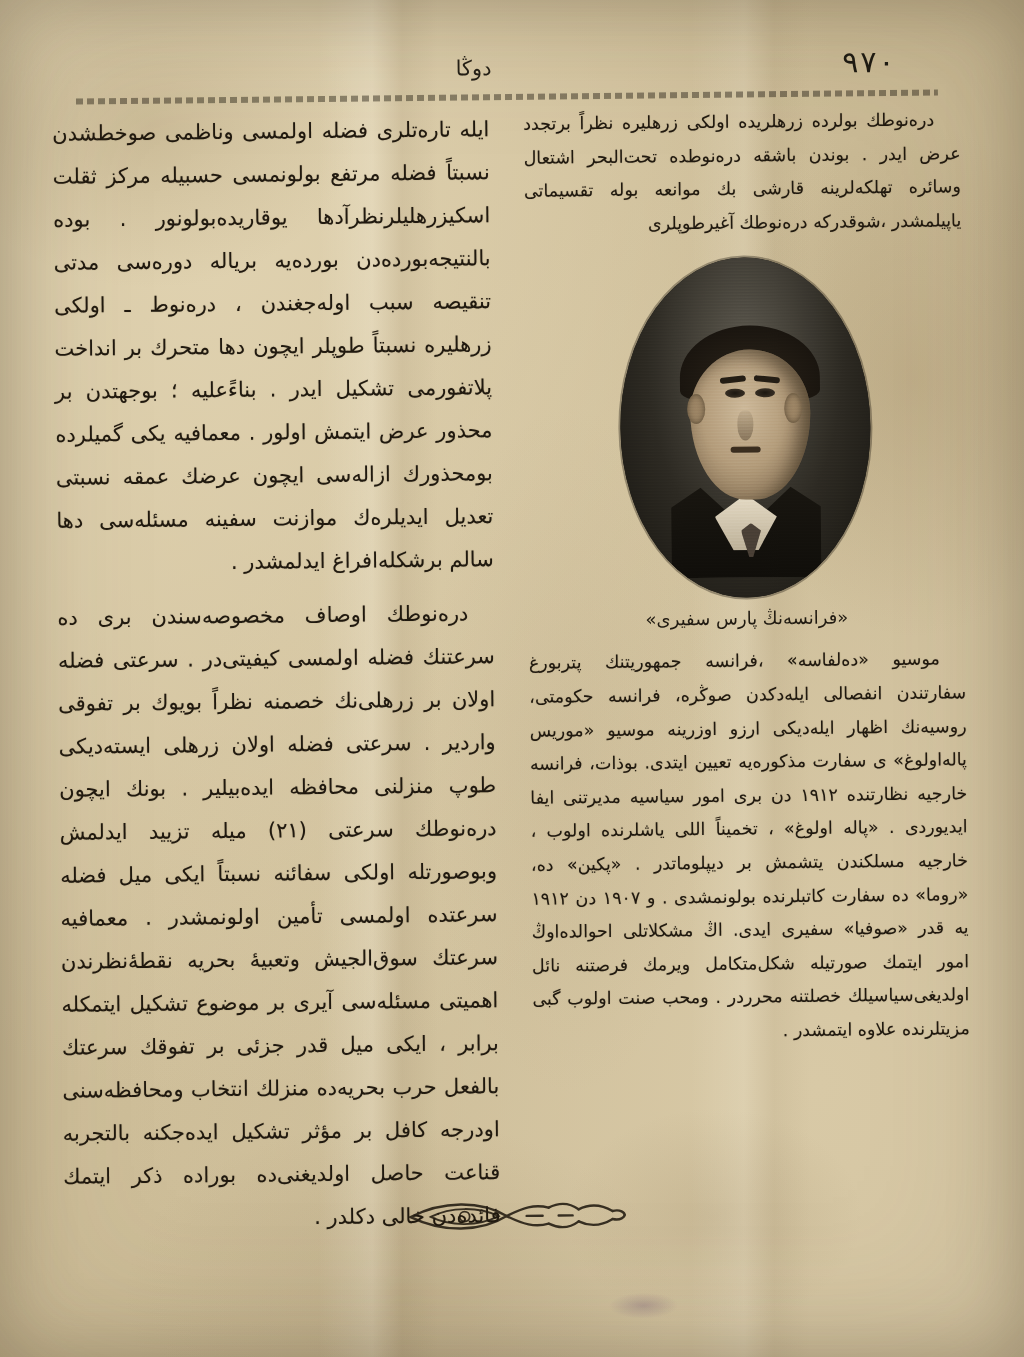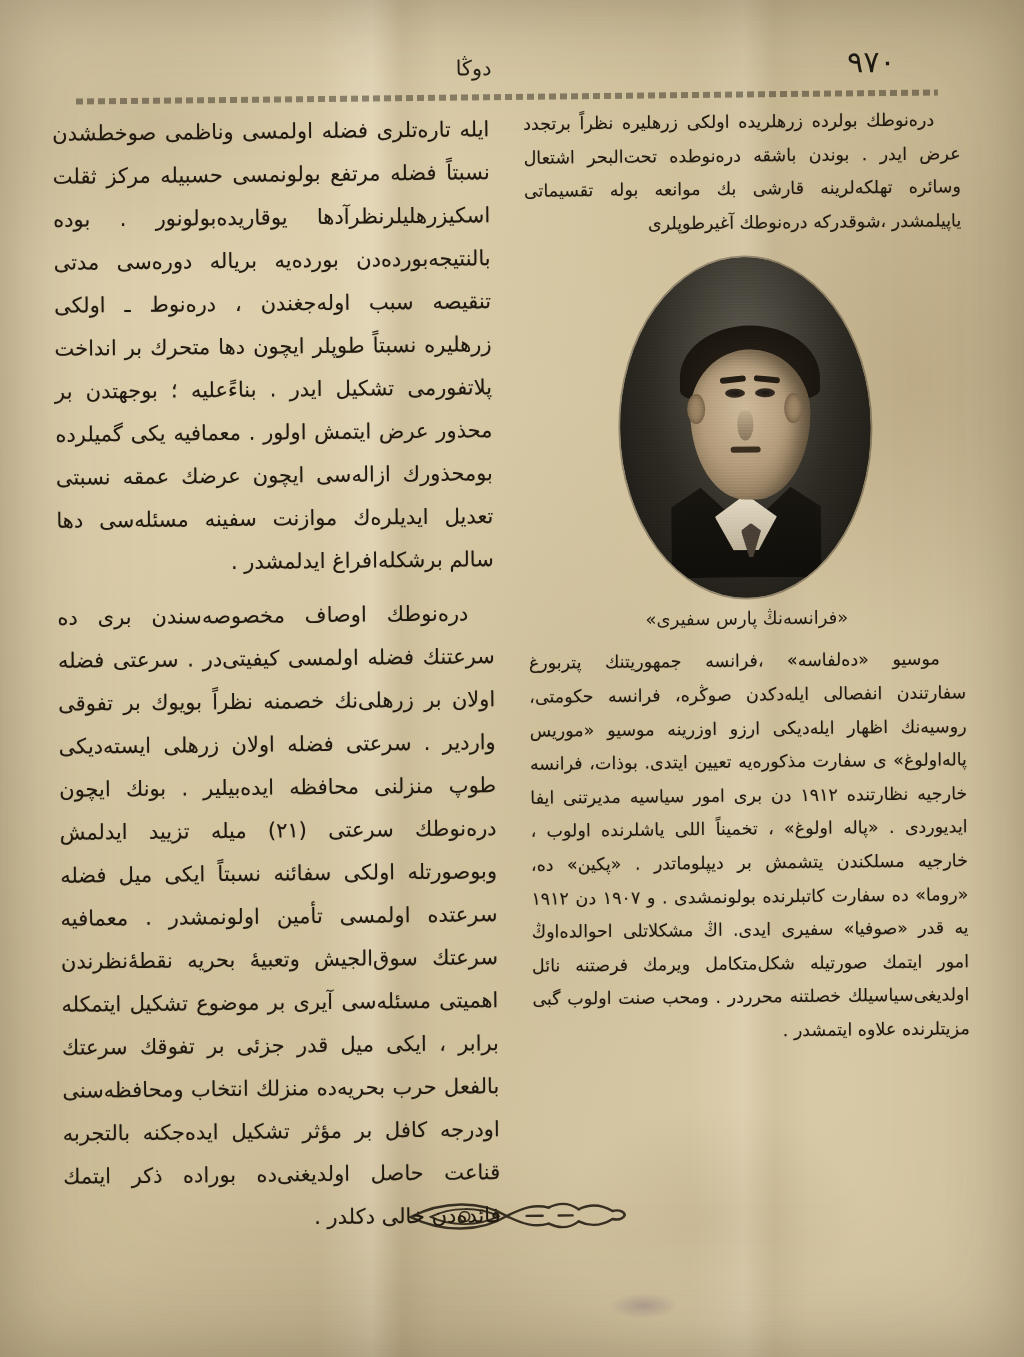--- a/index.html
+++ b/index.html
@@ -72,21 +72,21 @@
     position: absolute;
     top: 26px;
     left: 30px;
     right: 10px;
     height: 50px;
   }
   .page-number {
     position: absolute;
     right: 60px;
     top: 0;
-    font-family: Liberation Sans, sans-serif;
+    font-family: Liberation Mono, monospace;
     font-size: 30px;
     color: #1d1a12;
     letter-spacing: 2px;
     direction: rtl;
   }
   .journal-title {
     position: absolute;
     left: 380px;
     top: 8px;
     font-size: 21px;

